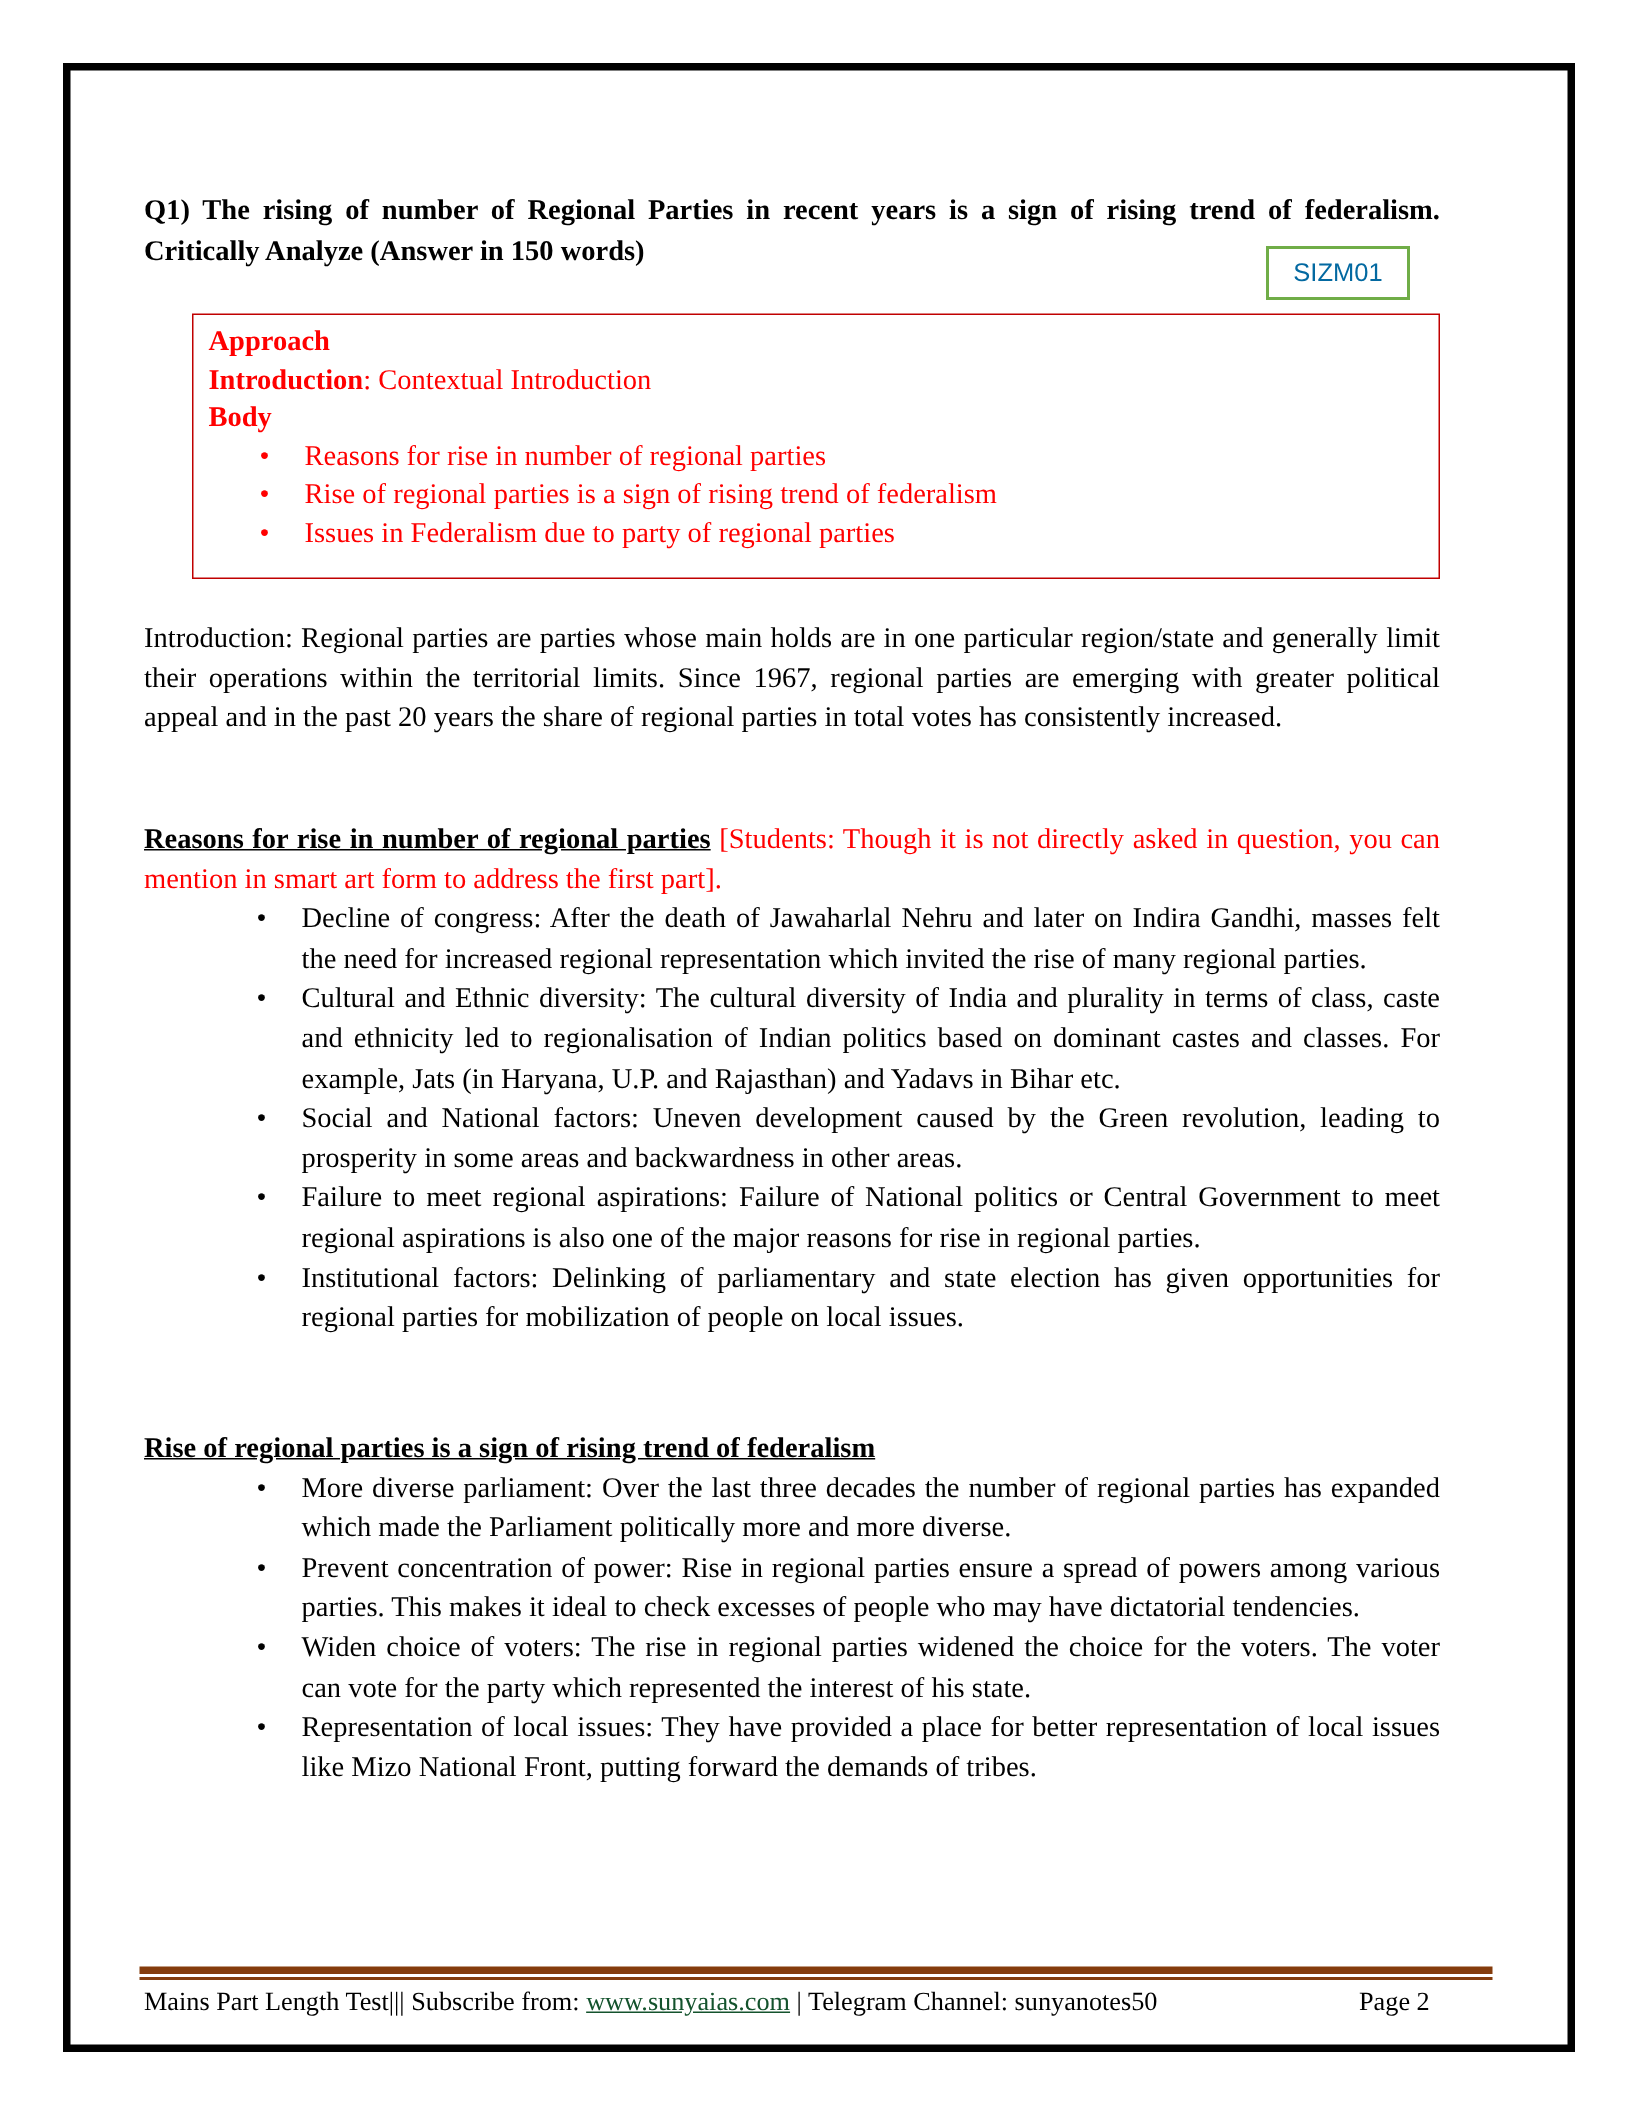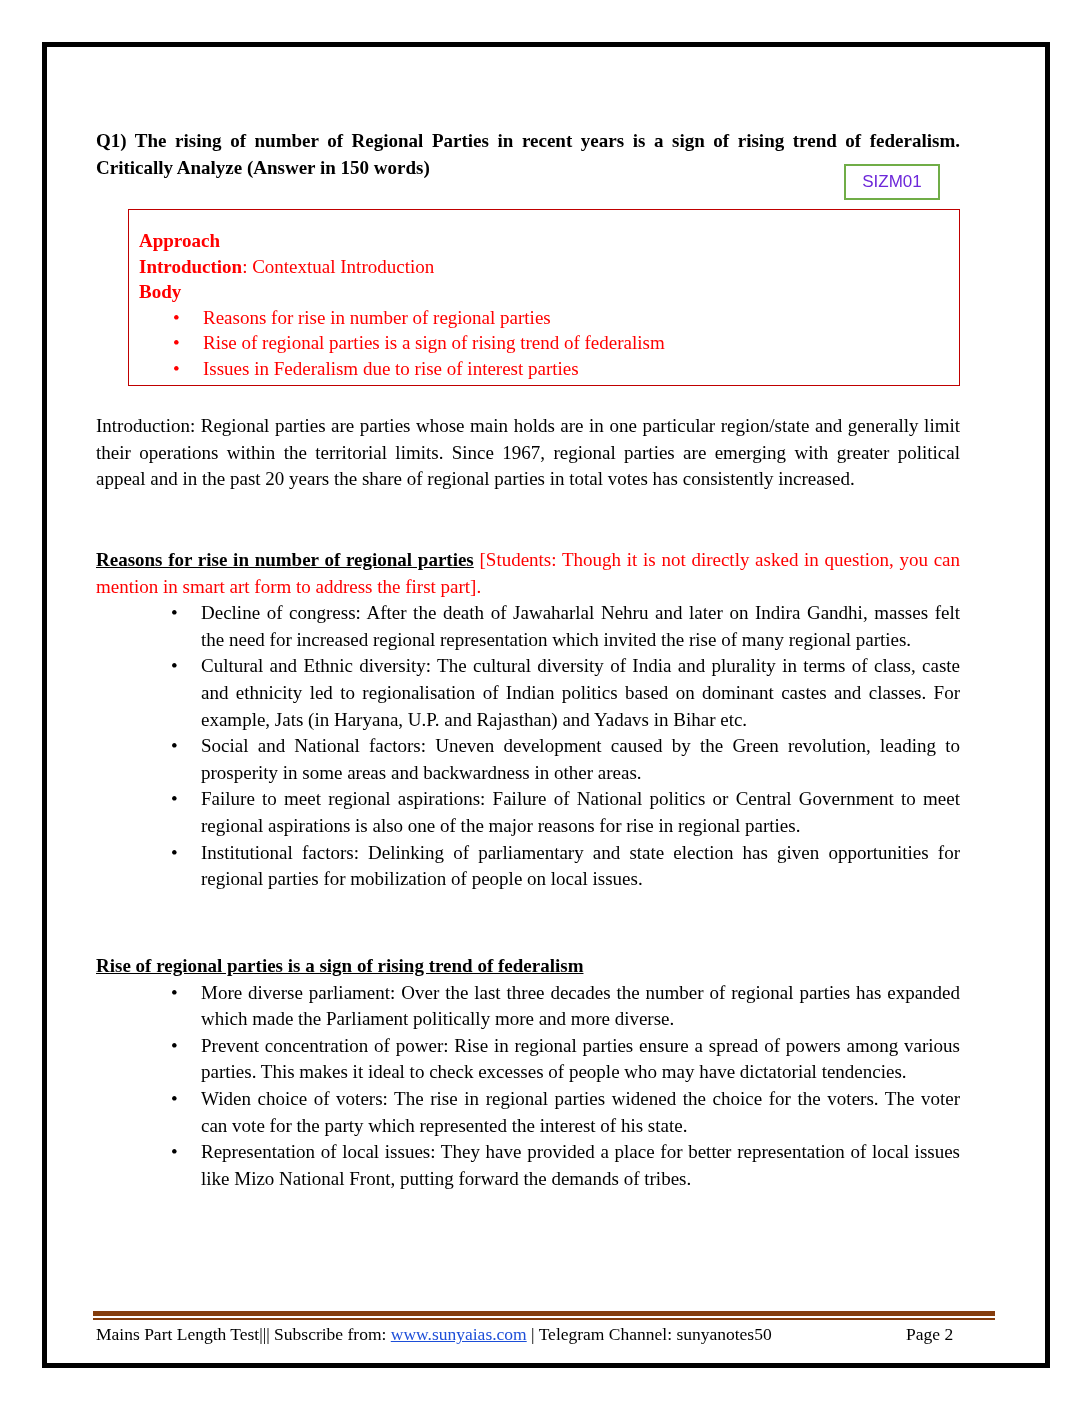--- a/index.html
+++ b/index.html
@@ -41,34 +41,34 @@
     .code-box {
       position: absolute;
       left: 844px;
       top: 164px;
       width: 96px;
       height: 36px;
       border: 2px solid #70ad47;
       box-sizing: border-box;
       font-family: "Liberation Sans", "DejaVu Sans", sans-serif;
       font-size: 17px;
-      color: #6d28d9;
+      color: #0369a1;
       display: flex;
       align-items: center;
       justify-content: center;
     }
     .approach-box {
       position: absolute;
       left: 128px;
       top: 209px;
       width: 832px;
       height: 177px;
       border: 1.5px solid #c00000;
       box-sizing: border-box;
-      padding: 18px 0 0 10px;
+      padding: 5px 0 0 10px;
       color: #ff0000;
       font-size: 19px;
       line-height: 25.5px;
     }
     .approach-box .b { font-weight: bold; }
     .approach-box ul {
       margin: 0;
       padding: 0 0 0 64px;
       list-style: none;
     }
@@ -132,21 +132,21 @@
     .footer {
       position: absolute;
       left: 96px;
       top: 1322px;
       width: 900px;
       font-size: 17.5px;
       line-height: 24px;
       white-space: nowrap;
     }
     .footer a {
-      color: #1d4ed8;
+      color: #14532d;
       text-decoration: underline;
     }
     .footer .page-num {
       position: absolute;
       left: 810px;
       top: 0;
     }
   </style>
 </head>
 <body>
@@ -159,21 +159,21 @@
 
 <div class="code-box">SIZM01</div>
 
 <div class="approach-box">
   <div class="b">Approach</div>
   <div><span class="b">Introduction</span><span>: Contextual Introduction</span></div>
   <div class="b">Body</div>
   <ul>
     <li>Reasons for rise in number of regional parties</li>
     <li>Rise of regional parties is a sign of rising trend of federalism</li>
-    <li>Issues in Federalism due to rise of interest parties</li>
+    <li>Issues in Federalism due to party of regional parties</li>
   </ul>
 </div>
 
 <div class="section" style="top:413px;">
   <p><span class="bold">Introduction:</span><span> Regional parties are parties whose main holds are in one particular region/state and generally limit their operations within the territorial limits. Since 1967, regional parties are emerging with greater political appeal and in the past 20 years the share of regional parties in total votes has consistently increased.</span></p>
 </div>
 
 <div class="section" style="top:547px;">
   <p><span class="heading">Reasons for rise in number of regional parties</span><span class="red"> [</span><span class="red bold">Students:</span><span class="red"> Though it is not directly asked in question, you can mention in smart art form to address the first part].</span></p>
   <ul class="bullets">

